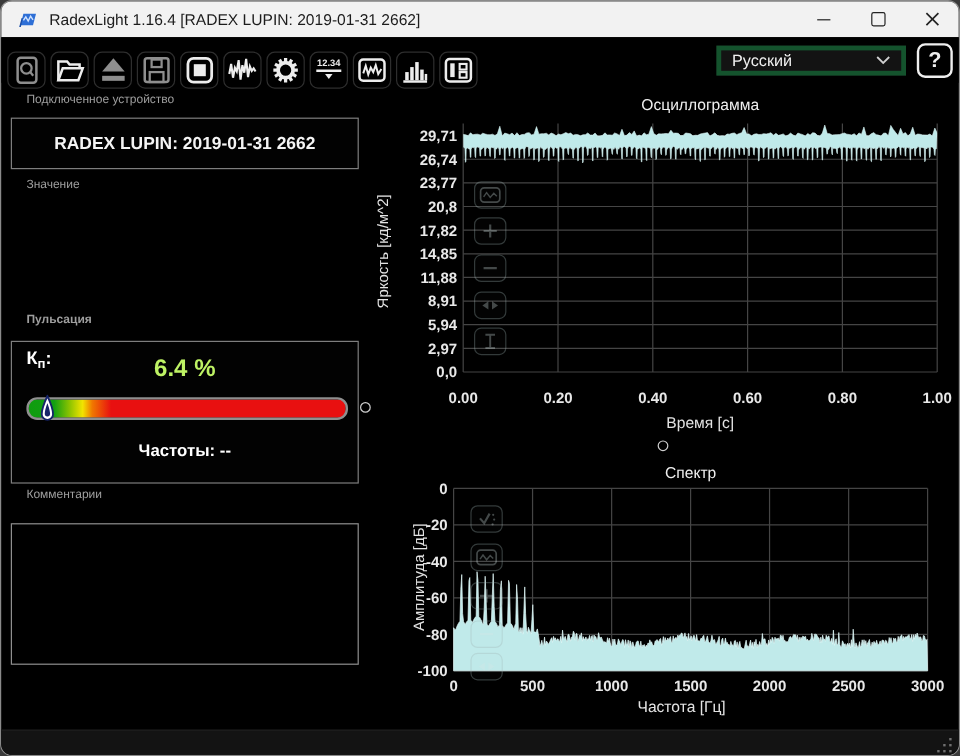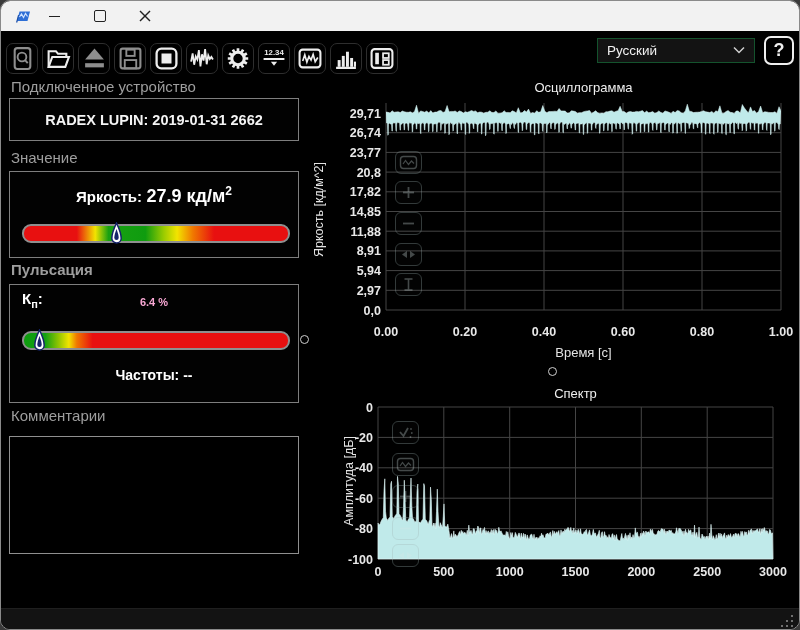--- a/index.html
+++ b/index.html
@@ -16,48 +16,48 @@
   .glyph-min{width:11px;height:0;border-top:1.6px solid #222;}
   .glyph-max{width:10px;height:10px;border:1.6px solid #222;border-radius:2px;}
   
   .toolbar{position:absolute;top:30px;left:0;right:0;height:38px;background:#000;
            display:flex;align-items:center;padding:0 5px;box-sizing:border-box;}
   .tb-group{display:flex;gap:4px;margin-top:16px;}
   .tbtn{width:32px;height:31px;background:#000;border:1px solid #2e2e2e;border-radius:7px;
         display:flex;align-items:center;justify-content:center;color:#ededed;padding:0;}
   .tbtn.dis{color:#8e8e8e;}
   .tb-right{margin-left:auto;display:flex;align-items:center;gap:9px;}
-  .lang{width:158px;height:25px;border:1px solid #14532d;background:#131313;color:#f0f0f0;
+  .lang{width:158px;height:25px;border:4px solid #14532d;background:#131313;color:#f0f0f0;
         font-size:13.5px;display:flex;align-items:center;justify-content:space-between;
         padding:0 9px;box-sizing:border-box;}
   .help{width:30px;height:29px;border:2px solid #efefef;border-radius:7px;color:#efefef;
         font-weight:bold;font-size:18px;display:flex;align-items:center;justify-content:center;
         background:#000;box-sizing:border-box;}
   
-  .sec-hdr{position:absolute;left:10px;font-size:15px;color:#9e9e9e;}
+  .sec-hdr{position:absolute;left:21px;font-size:10px;color:#9e9e9e;}
   #h-device{top:77px;} #h-value{top:148px;} #h-pulse{top:260px;font-weight:bold;} #h-comments{top:406px;}
   .panel-box{position:absolute;left:8px;width:290px;border:1px solid #7e7e7e;background:#020202;box-sizing:border-box;}
   #box-device{top:97px;height:43px;display:flex;align-items:center;justify-content:center;}
   .device-name{font-weight:bold;font-size:14.5px;color:#f4f4f4;}
   #box-value{top:170px;height:87px;}
   .value-line{position:absolute;top:12px;width:100%;text-align:center;color:#fff;white-space:nowrap;}
   .value-label{font-weight:bold;font-size:15px;}
   .value-num{font-weight:bold;font-size:18px;}
   .value-num sup{font-size:12px;}
   .bar{position:absolute;left:12px;width:264px;height:15px;border:2px solid #8f8f8f;
        border-radius:9px;box-sizing:content-box;}
   #value-bar{top:52px;background:linear-gradient(to right,#e81010 0%,#e81010 20%,#f2e400 27%,
              #18a012 32%,#0f9c0f 46%,#9bcc00 53%,#f2e400 58%,#f07800 64%,#e81010 72%,#e81010 100%);}
   #pulse-bar{top:46px;background:linear-gradient(to right,#0f9c0f 0%,#12a012 8%,#8fc400 13%,
              #f2e400 17%,#f07800 20%,#e81010 26%,#e81010 100%);}
   .bar-marker{position:absolute;top:-4px;}
   #box-pulse{top:283px;height:119px;}
   .kp-line{position:absolute;left:12px;top:5px;color:#fff;font-weight:bold;font-size:15px;}
   .kp-line sub{font-size:11px;}
-  .kp-value{position:absolute;top:11px;width:100%;text-align:center;color:#f9a8d4;font-weight:bold;font-size:11px;}
+  .kp-value{position:absolute;top:11px;width:100%;text-align:center;color:#bef264;font-weight:bold;font-size:20px;}
   .freq-line{position:absolute;top:82px;width:100%;text-align:center;font-weight:bold;font-size:14px;color:#fff;}
   #box-comments{top:435px;height:118px;background:#000;border-color:#8f8f8f;color:#ddd;
                 font-size:13px;padding:4px;}
   .split-dot{position:absolute;width:7px;height:7px;border:1.5px solid #cfcfcf;border-radius:50%;background:transparent;}
   #dot-left{left:299px;top:334px;} #dot-mid{left:547px;top:366px;}
   
   .chart{position:absolute;}
   #osc-chart{left:303px;top:76px;width:494px;height:300px;}
   #spec-chart{left:335px;top:383px;width:462px;height:226px;}
   .chart-title{position:absolute;text-align:center;color:#efefef;font-size:13px;}
@@ -86,20 +86,21 @@
 <div class="app">
 
   <div class="titlebar">
     <span class="app-icon">
       <svg width="18" height="16" viewBox="0 0 18 16">
         <path d="M3,13 L5.5,3.5 L16,3.5 L13.5,13 Z" fill="#2e6fd6"></path>
         <polyline points="5.5,9 7.5,6 9.5,9.5 11.5,5.5 13.5,8.5" fill="none" stroke="#cfe2ff" stroke-width="1.2"></polyline>
         <path d="M2,14.5 L4,7 L5,7 L3.4,14.5 Z" fill="#1c4fa8"></path>
       </svg>
     </span>
+    <span class="title-text">RadexLight 1.16.4 [RADEX LUPIN: 2019-01-31 2662]</span>
     <div class="win-controls">
       <div class="win-btn">
         <div class="glyph-min"></div>
       </div>
       <div class="win-btn">
         <div class="glyph-max"></div>
       </div>
       <div class="win-btn">
         <svg width="12" height="12" viewBox="0 0 12 12">
           <line x1="1" y1="1" x2="11" y2="11" stroke="#222" stroke-width="1.4"></line>
@@ -207,34 +208,20 @@
       <button class="help">?</button>
     </div>
   </div>
 
   <div class="sec-hdr" id="h-device">Подключенное устройство</div>
   <div class="panel-box" id="box-device">
     <span class="device-name">RADEX LUPIN: 2019-01-31 2662</span>
   </div>
 
   <div class="sec-hdr" id="h-value">Значение</div>
-  <div class="panel-box" id="box-value">
-    <div class="value-line">
-      <span class="value-label">Яркость:</span>
-      <span class="value-num">
-        <span>27.9</span>&nbsp;<span>кд/м</span><sup>2</sup>
-      </span>
-    </div>
-    <div class="bar" id="value-bar">
-      <svg class="bar-marker" id="value-marker" width="13" height="24" viewBox="0 0 13 24" style="left: calc(35% - 6.5px);">
-        <path d="M6.5,1 C6.5,1 1.8,11 1.8,16.2 A4.7,4.7 0 0 0 11.2,16.2 C11.2,11 6.5,1 6.5,1 Z" fill="#fff" stroke="#16246a" stroke-width="1.5"></path>
-        <path d="M6.5,7 C6.5,7 4.3,12.5 4.3,15.8 A2.2,2.2 0 0 0 8.7,15.8 C8.7,12.5 6.5,7 6.5,7 Z" fill="#16246a"></path>
-      </svg>
-    </div>
-  </div>
 
   <div class="sec-hdr" id="h-pulse">Пульсация</div>
   <div class="panel-box" id="box-pulse">
     <div class="kp-line"><span>К</span><sub>п</sub><span>:</span></div>
     <div class="kp-value">6.4 %</div>
     <div class="bar" id="pulse-bar">
       <svg class="bar-marker" id="pulse-marker" width="13" height="24" viewBox="0 0 13 24" style="left: calc(6% - 6.5px);">
         <path d="M6.5,1 C6.5,1 1.8,11 1.8,16.2 A4.7,4.7 0 0 0 11.2,16.2 C11.2,11 6.5,1 6.5,1 Z" fill="#fff" stroke="#16246a" stroke-width="1.5"></path>
         <path d="M6.5,7 C6.5,7 4.3,12.5 4.3,15.8 A2.2,2.2 0 0 0 8.7,15.8 C8.7,12.5 6.5,7 6.5,7 Z" fill="#16246a"></path>
       </svg>
@@ -355,20 +342,21 @@
         <text class="tick" x="239.5" y="192" text-anchor="middle">1500</text>
         <line class="grid" x1="305.3" y1="23" x2="305.3" y2="175"></line>
         <text class="tick" x="305.3" y="192" text-anchor="middle">2000</text>
         <line class="grid" x1="371.2" y1="23" x2="371.2" y2="175"></line>
         <text class="tick" x="371.2" y="192" text-anchor="middle">2500</text>
         <line class="grid" x1="437.0" y1="23" x2="437.0" y2="175"></line>
         <text class="tick" x="437.0" y="192" text-anchor="middle">3000</text>
         <path d="M42,175 L42.0,139.1 L42.8,140.4 L43.5,140.7 L44.3,139.5 L45.0,137.5 L45.8,135.9 L46.5,134.7 L47.3,133.8 L48.0,107.2 L48.8,94.8 L49.5,127.2 L50.3,134.1 L51.0,135.2 L51.8,136.4 L52.5,134.8 L53.3,133.7 L54.0,132.9 L54.8,99.8 L55.5,97.3 L56.3,132.8 L57.0,133.6 L57.8,134.7 L58.5,133.0 L59.3,131.5 L60.0,130.4 L60.8,129.7 L61.5,92.4 L62.3,99.8 L63.0,129.9 L63.8,130.7 L64.5,132.0 L65.3,133.5 L66.0,135.5 L66.8,136.3 L67.5,123.6 L68.3,96.2 L69.0,113.7 L69.8,136.2 L70.5,137.1 L71.3,137.7 L72.0,136.1 L72.8,134.8 L73.5,133.9 L74.3,111.4 L75.0,94.0 L75.8,121.4 L76.5,134.0 L77.3,135.0 L78.0,136.4 L78.8,138.2 L79.5,137.6 L80.3,137.5 L81.0,107.4 L81.8,100.0 L82.5,137.3 L83.3,138.0 L84.0,139.1 L84.8,138.5 L85.5,137.0 L86.3,135.9 L87.0,135.1 L87.8,99.6 L88.5,102.1 L89.3,135.2 L90.0,136.0 L90.8,137.1 L91.5,138.7 L92.3,140.6 L93.0,137.5 L93.8,135.5 L94.5,103.1 L95.3,115.6 L96.0,142.2 L96.8,142.0 L97.5,139.0 L98.3,143.5 L99.0,139.1 L99.8,144.5 L100.5,127.5 L101.3,105.1 L102.0,127.5 L102.8,141.3 L103.5,143.9 L104.3,138.7 L105.0,140.6 L105.8,142.2 L106.5,144.3 L107.3,132.3 L108.0,119.9 L108.8,142.0 L109.5,142.6 L110.3,142.9 L111.0,142.2 L111.8,140.1 L112.5,143.9 L113.3,149.3 L114.0,154.6 L114.8,152.2 L115.5,149.6 L116.3,153.7 L117.0,153.5 L117.8,146.9 L118.5,153.7 L119.3,150.2 L120.0,151.0 L120.8,152.8 L121.5,152.1 L122.3,150.5 L123.0,148.7 L123.8,147.4 L124.5,151.3 L125.3,146.3 L126.0,148.9 L126.8,147.5 L127.5,150.1 L128.3,148.7 L129.0,148.3 L129.8,150.3 L130.5,150.4 L131.3,146.3 L132.0,151.7 L132.8,141.1 L133.5,147.7 L134.3,148.0 L135.0,146.3 L135.8,149.2 L136.5,151.1 L137.3,144.9 L138.0,144.5 L138.8,147.1 L139.5,150.3 L140.3,147.0 L141.0,146.7 L141.8,142.0 L142.5,143.2 L143.3,149.5 L144.0,144.1 L144.8,144.0 L145.5,150.5 L146.3,148.2 L147.0,145.4 L147.8,146.2 L148.5,143.4 L149.3,150.3 L150.0,146.5 L150.8,149.3 L151.5,148.2 L152.3,146.8 L153.0,149.9 L153.8,148.2 L154.5,148.8 L155.3,145.5 L156.0,149.8 L156.8,146.3 L157.5,145.6 L158.3,150.9 L159.0,145.2 L159.8,146.6 L160.5,146.6 L161.3,149.4 L162.0,148.7 L162.8,143.3 L163.5,146.5 L164.3,147.9 L165.0,146.8 L165.8,148.7 L166.5,150.3 L167.3,151.2 L168.0,150.7 L168.8,151.3 L169.5,152.1 L170.3,147.4 L171.0,150.9 L171.8,147.8 L172.5,151.7 L173.3,154.6 L174.0,154.8 L174.8,148.5 L175.5,152.2 L176.3,148.6 L177.0,153.7 L177.8,153.5 L178.5,152.9 L179.3,148.4 L180.0,149.9 L180.8,152.0 L181.5,153.3 L182.3,150.3 L183.0,148.9 L183.8,150.5 L184.5,155.6 L185.3,149.1 L186.0,152.6 L186.8,153.6 L187.5,149.3 L188.3,155.5 L189.0,150.0 L189.8,151.6 L190.5,156.4 L191.3,150.9 L192.0,153.4 L192.8,155.6 L193.5,154.5 L194.3,151.0 L195.0,150.4 L195.8,150.2 L196.5,153.3 L197.3,155.2 L198.0,150.3 L198.8,156.0 L199.5,153.7 L200.3,153.7 L201.0,153.1 L201.8,156.0 L202.5,153.8 L203.3,154.3 L204.0,151.8 L204.8,152.8 L205.5,149.2 L206.3,151.7 L207.0,150.8 L207.8,153.6 L208.5,153.9 L209.3,153.4 L210.0,150.1 L210.8,150.3 L211.5,149.0 L212.3,149.9 L213.0,151.3 L213.8,148.7 L214.5,148.1 L215.3,153.7 L216.0,151.5 L216.8,146.5 L217.5,151.4 L218.3,147.3 L219.0,149.8 L219.8,149.8 L220.5,147.7 L221.3,149.7 L222.0,147.9 L222.8,146.5 L223.5,151.7 L224.3,151.0 L225.0,145.9 L225.8,149.5 L226.5,147.9 L227.3,147.1 L228.0,149.1 L228.8,145.2 L229.5,146.4 L230.3,145.4 L231.0,145.4 L231.8,143.5 L232.5,143.8 L233.3,147.8 L234.0,145.9 L234.8,143.4 L235.5,147.4 L236.3,146.4 L237.0,150.0 L237.8,143.9 L238.5,149.3 L239.3,147.5 L240.0,145.9 L240.8,150.1 L241.5,146.9 L242.3,145.3 L243.0,147.2 L243.8,150.6 L244.5,144.8 L245.3,150.0 L246.0,149.9 L246.8,150.4 L247.5,149.6 L248.3,147.6 L249.0,148.7 L249.8,146.1 L250.5,145.5 L251.3,151.1 L252.0,150.6 L252.8,148.1 L253.5,145.9 L254.3,150.4 L255.0,151.6 L255.8,151.9 L256.5,149.6 L257.3,145.4 L258.0,149.2 L258.8,149.5 L259.5,149.0 L260.3,153.1 L261.0,152.2 L261.8,150.7 L262.5,149.3 L263.3,146.3 L264.0,153.7 L264.8,153.9 L265.5,149.0 L266.3,147.7 L267.0,153.4 L267.8,151.9 L268.5,147.7 L269.3,152.0 L270.0,151.3 L270.8,153.4 L271.5,152.9 L272.3,155.0 L273.0,150.5 L273.8,153.1 L274.5,153.4 L275.3,154.7 L276.0,150.2 L276.8,149.7 L277.5,155.2 L278.3,150.9 L279.0,156.4 L279.8,152.6 L280.5,150.5 L281.3,155.6 L282.0,155.5 L282.8,156.5 L283.5,156.7 L284.3,156.5 L285.0,152.9 L285.8,149.5 L286.5,154.7 L287.3,154.1 L288.0,155.7 L288.8,152.1 L289.5,149.4 L290.3,155.6 L291.0,151.3 L291.8,156.3 L292.5,150.8 L293.3,153.5 L294.0,148.8 L294.8,155.6 L295.5,152.9 L296.3,154.9 L297.0,150.6 L297.8,153.4 L298.5,153.3 L299.3,143.9 L300.0,149.4 L300.8,148.6 L301.5,148.3 L302.3,153.9 L303.0,152.2 L303.8,154.8 L304.5,149.3 L305.3,153.2 L306.0,148.8 L306.8,151.3 L307.5,147.1 L308.3,148.6 L309.0,152.1 L309.8,147.0 L310.5,148.2 L311.3,148.4 L312.0,148.1 L312.8,147.8 L313.5,150.3 L314.3,145.4 L315.0,145.5 L315.8,148.4 L316.5,145.4 L317.3,150.1 L318.0,149.5 L318.8,151.2 L319.5,150.7 L320.3,150.7 L321.0,150.1 L321.8,147.3 L322.5,146.4 L323.3,147.1 L324.0,148.6 L324.8,145.9 L325.5,144.6 L326.3,145.2 L327.0,145.0 L327.8,148.4 L328.5,145.3 L329.3,150.7 L330.0,147.0 L330.8,149.7 L331.5,147.0 L332.3,148.8 L333.0,146.0 L333.8,146.6 L334.5,146.9 L335.3,146.3 L336.0,150.1 L336.8,148.6 L337.5,149.9 L338.3,150.0 L339.0,149.5 L339.8,148.0 L340.5,143.8 L341.3,146.9 L342.0,149.9 L342.8,144.5 L343.5,144.5 L344.3,144.6 L345.0,145.8 L345.8,147.4 L346.5,147.6 L347.3,151.7 L348.0,146.9 L348.8,151.5 L349.5,145.3 L350.3,148.7 L351.0,148.5 L351.8,150.4 L352.5,145.4 L353.3,147.3 L354.0,146.5 L354.8,145.9 L355.5,150.4 L356.3,150.9 L357.0,148.0 L357.8,152.9 L358.5,141.1 L359.3,153.8 L360.0,149.8 L360.8,148.3 L361.5,153.6 L362.3,152.9 L363.0,143.1 L363.8,153.1 L364.5,155.0 L365.3,155.3 L366.0,150.0 L366.8,151.5 L367.5,153.5 L368.3,152.4 L369.0,155.8 L369.8,152.9 L370.5,152.0 L371.3,154.5 L372.0,152.0 L372.8,156.0 L373.5,149.1 L374.3,155.0 L375.0,140.3 L375.8,151.2 L376.5,156.0 L377.3,151.7 L378.0,153.5 L378.8,155.7 L379.5,154.7 L380.3,150.7 L381.0,155.6 L381.8,153.8 L382.5,149.2 L383.3,153.2 L384.0,149.1 L384.8,153.3 L385.5,149.9 L386.3,154.7 L387.0,151.6 L387.8,151.0 L388.5,148.9 L389.3,154.0 L390.0,155.1 L390.8,151.1 L391.5,154.1 L392.3,150.5 L393.0,151.4 L393.8,152.8 L394.5,149.6 L395.3,152.8 L396.0,153.5 L396.8,152.0 L397.5,150.1 L398.3,153.8 L399.0,149.5 L399.8,149.5 L400.5,149.8 L401.3,153.0 L402.0,149.5 L402.8,150.1 L403.5,152.4 L404.3,152.3 L405.0,147.3 L405.8,150.4 L406.5,147.4 L407.3,151.9 L408.0,152.3 L408.8,147.6 L409.5,149.3 L410.3,147.9 L411.0,151.2 L411.8,151.1 L412.5,146.3 L413.3,150.2 L414.0,146.6 L414.8,145.6 L415.5,145.0 L416.3,150.0 L417.0,146.3 L417.8,148.5 L418.5,146.7 L419.3,146.8 L420.0,146.3 L420.8,145.7 L421.5,144.8 L422.3,148.0 L423.0,148.1 L423.8,144.7 L424.5,150.6 L425.3,144.9 L426.0,148.6 L426.8,144.6 L427.5,146.8 L428.3,143.5 L429.0,145.8 L429.8,148.5 L430.5,146.7 L431.3,146.9 L432.0,149.5 L432.8,150.2 L433.5,145.6 L434.3,145.9 L435.0,148.4 L435.8,150.2 L436.5,148.8 L437,175 Z" fill="#c0eaea" stroke="#e2f8f8" stroke-width="0.6"></path>
       </svg>
     <div class="y-label" id="spec-ylabel">Амплитуда [дБ]</div>
+    <div class="x-label" id="spec-xlabel">Частота [Гц]</div>
     <div id="spec-tools">
         <button class="ghost" style="left: 56px; top: 37px;">
           <svg width="19" height="17" viewBox="0 0 19 17">
             <polyline points="4,8 7.5,12 12,4" fill="none" stroke="currentColor" stroke-width="1.8"></polyline>
             <circle cx="15" cy="5" r="0.9" fill="currentColor"></circle>
             <circle cx="15.8" cy="9" r="0.9" fill="currentColor"></circle>
             <circle cx="14.5" cy="13" r="0.9" fill="currentColor"></circle>
           </svg>
         </button>
         <button class="ghost" style="left: 56px; top: 69px;">

